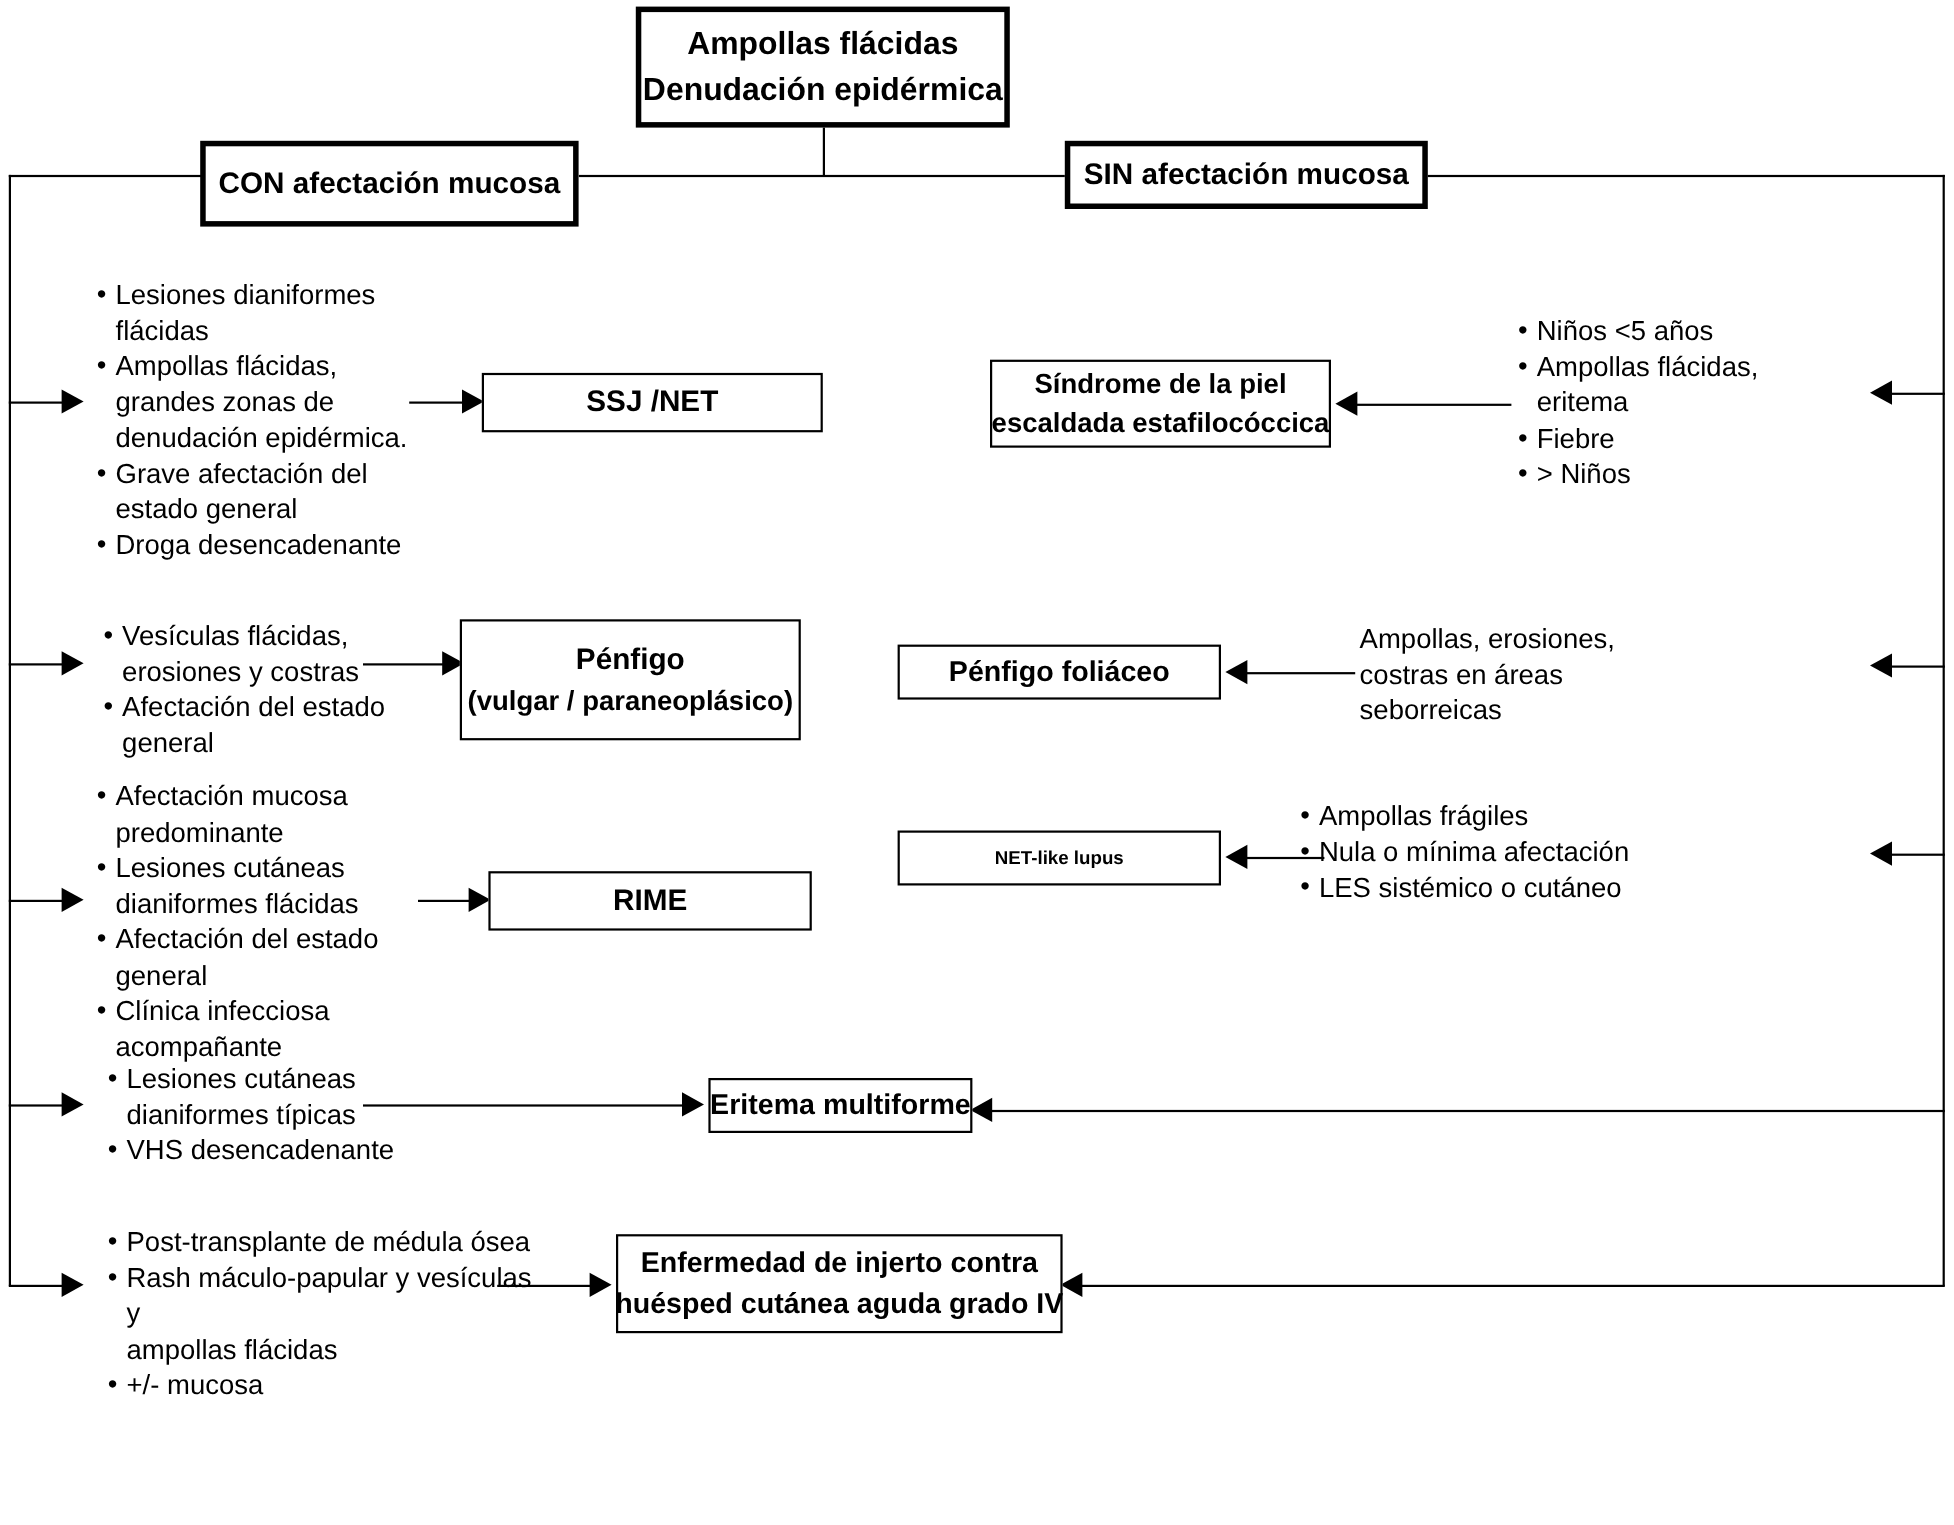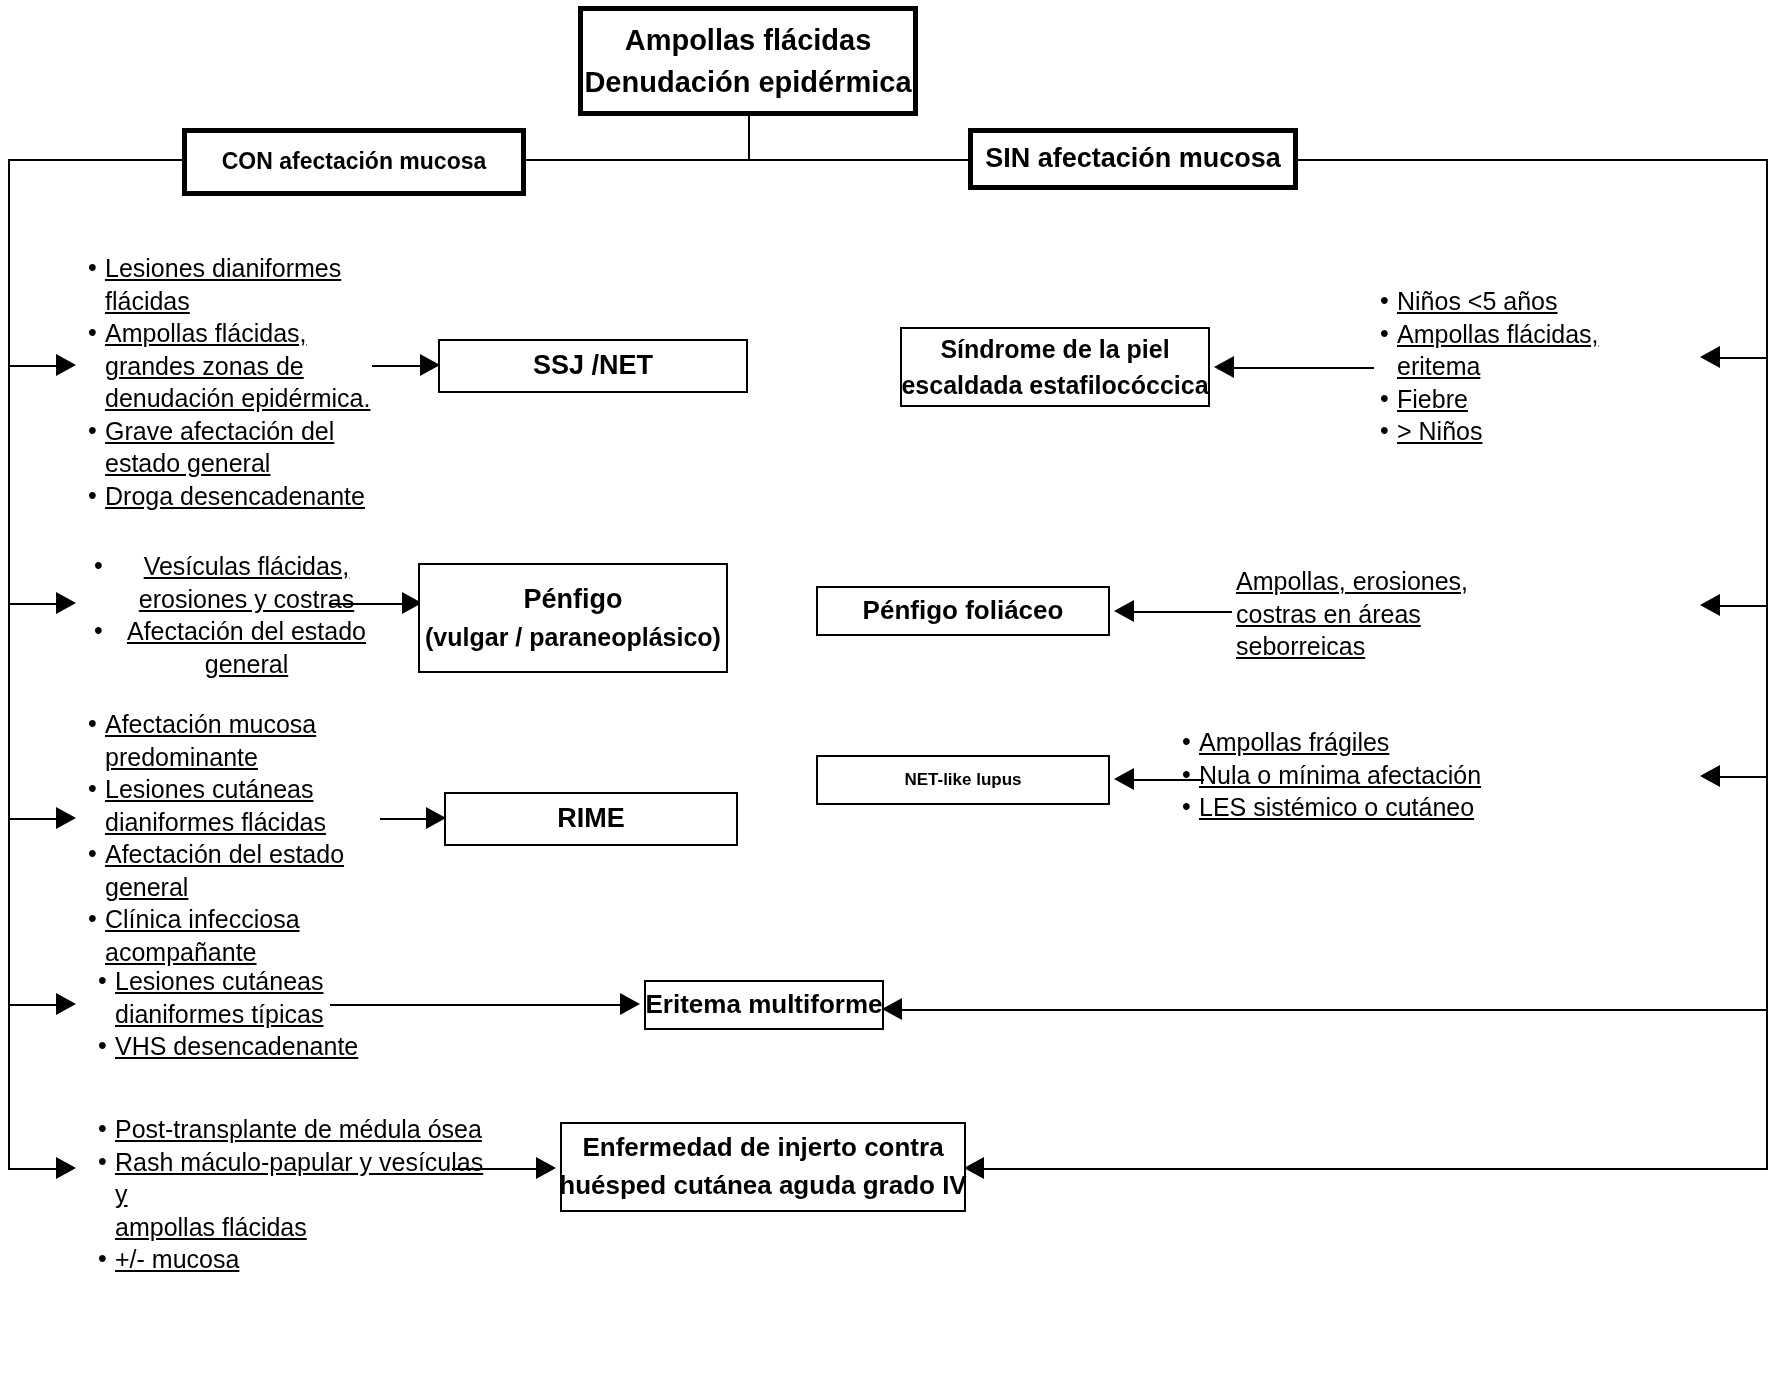--- a/index.html
+++ b/index.html
@@ -9,21 +9,21 @@
   
   .box{position:absolute;box-sizing:border-box;background:#fff;border:2px solid #000;
        display:flex;flex-direction:column;align-items:center;justify-content:center;
        text-align:center;font-weight:bold;line-height:1.45;}
   .box.heavy{border:5px solid #000;}
   .box .ln{display:block;white-space:nowrap;}
 
   
   .txt{position:absolute;box-sizing:border-box;font-size:25px;line-height:1.30;
        color:#000;font-weight:400;}
-  .txt ul{margin:0;padding:0;list-style:none;text-decoration:underline;}
+  .txt ul{margin:0;padding:0;list-style:none;}
   .txt li{position:relative;padding-left:19px;margin:0 0 0 0;}
   .txt li::before{content:"\2022";position:absolute;left:2px;top:-1px;font-size:25px;}
 
   
   .hl{position:absolute;height:0;border-top:2px solid #000;}
   .vl{position:absolute;width:0;border-left:2px solid #000;}
 
   
   .ar{position:absolute;width:0;height:0;}
   .ar-r{border-top:11px solid transparent;border-bottom:11px solid transparent;border-left:20px solid #000;}
@@ -36,21 +36,21 @@
 
   <div class="box heavy" style="left:578px;top:6px;width:340px;height:110px;font-size:29px;">
     <span class="ln">Ampollas flácidas</span>
     <span class="ln">Denudación epidérmica</span>
   </div>
 
   <div class="vl" style="left:748px;top:116px;height:44px;"></div>
 
   <div class="hl" style="left:526px;top:159px;width:444px;"></div>
 
-  <div class="box heavy" style="left:182px;top:128px;width:344px;height:68px;font-size:23px;">
+  <div class="box heavy" style="left:182px;top:128px;width:344px;height:78px;font-size:27px;">
     <span class="ln">CON afectación mucosa</span>
   </div>
 
   <div class="box heavy" style="left:968px;top:128px;width:330px;height:62px;font-size:27px;">
     <span class="ln">SIN afectación mucosa</span>
   </div>
 
   <div class="hl" style="left:8px;top:159px;width:176px;"></div>
   <div class="vl" style="left:8px;top:159px;height:1010px;"></div>
 
@@ -118,21 +118,21 @@
   <div class="txt" style="left:1378px;top:285px;width:300px;">
     <ul>
       <li>Niños &lt;5 años</li>
       <li>Ampollas flácidas,</li>
       <li class="nb" style="padding-left: 19px; --nb: 1;">eritema</li>
       <li>Fiebre</li>
       <li>&gt; Niños</li>
     </ul>
   </div>
 
-  <div class="txt" style="left:92px;top:550px;width:290px;text-align:center;">
+  <div class="txt" style="left:92px;top:562px;width:290px;">
     <ul>
       <li>Vesículas flácidas,</li>
       <li class="nb" style="padding-left: 19px; --nb: 1;">erosiones y costras</li>
       <li>Afectación del estado</li>
       <li class="nb" style="padding-left: 19px; --nb: 1;">general</li>
     </ul>
   </div>
 
   <div class="hl" style="left:330px;top:603px;width:76px;"></div>
   <div class="ar ar-r" style="left:402px;top:592px;"></div>

